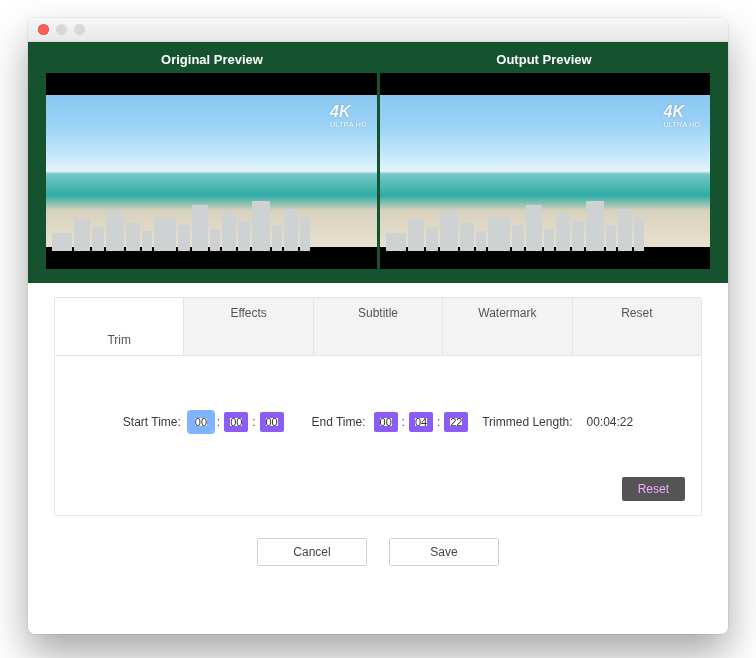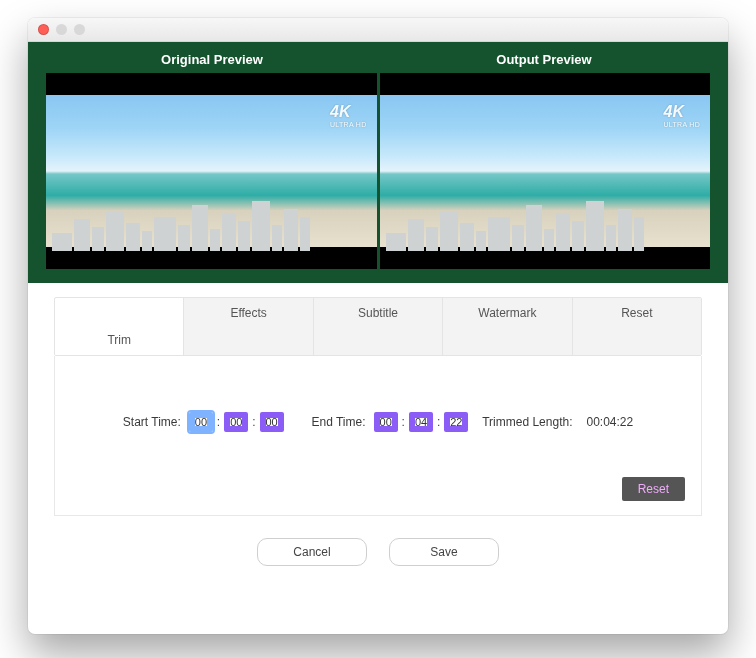--- a/index.html
+++ b/index.html
@@ -151,21 +151,21 @@
 
   .footer-buttons {
     display: flex; justify-content: center; gap: 22px;
     margin-top: 22px;
   }
   .btn {
     width: 110px; height: 28px;
     font-size: 12px; color: #444;
     background: #fff;
     border: 1px solid #cfcfcf;
-    border-radius: 10px;
+    border-radius: 2px;
     cursor: pointer;
   }
 </style>
 </head>
 <body>
 
 <div class="window">
 
   <div class="titlebar">
     <div class="traffic">

